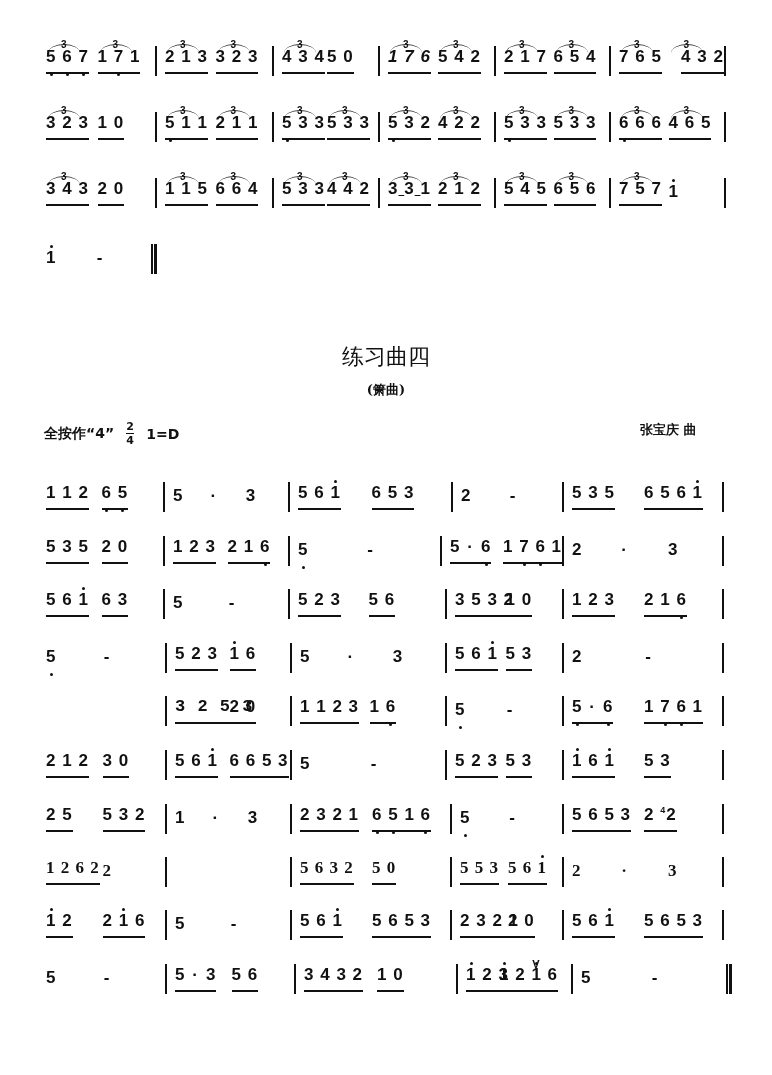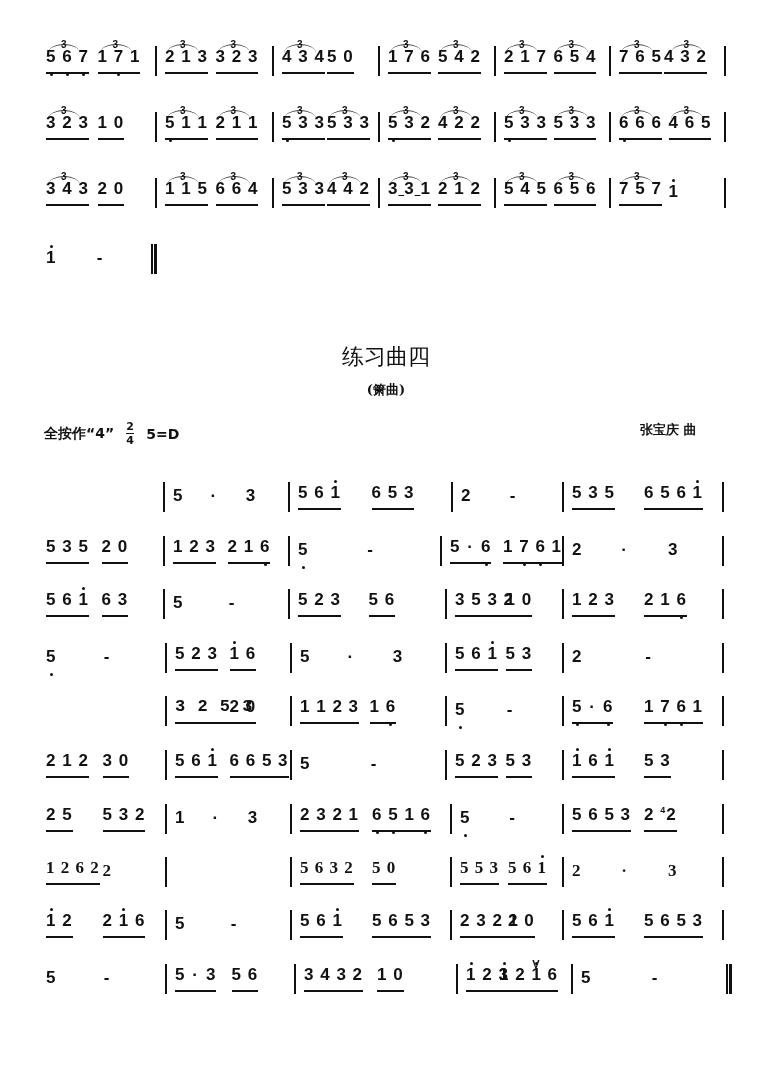--- a/index.html
+++ b/index.html
@@ -53,40 +53,40 @@
       </div>
       <div class="m" style="left: 282px; width: 90px;">
         <span class="arc" style="left: 2px; top: 2px; width: 32px;"></span>
         <span class="trip" style="left: 15px; top: -2px;">3</span>
         <span class="g u1" style="left: 0px;"><span class="n">4</span> <span class="n">3</span> <span class="n">4</span> </span>
         <span class="g u1" style="left: 45px;"><span class="n">5</span> <span class="n">0</span> </span>
       </div>
       <div class="m" style="left: 388px; width: 100px;">
         <span class="arc" style="left: 2px; top: 2px; width: 32px;"></span>
         <span class="trip" style="left: 15px; top: -2px;">3</span>
-        <span class="g u1" style="left: 0px;"><span class="n">1</span> <span class="n">7</span> <span class="n">6</span> </span>
+        <span class="g u1" style="left: 0px; font-style: italic;"><span class="n">1</span> <span class="n">7</span> <span class="n">6</span> </span>
         <span class="arc" style="left: 52px; top: 2px; width: 32px;"></span>
         <span class="trip" style="left: 65px; top: -2px;">3</span>
         <span class="g u1" style="left: 50px;"><span class="n">5</span> <span class="n">4</span> <span class="n">2</span> </span>
       </div>
       <div class="m" style="left: 504px; width: 99px;">
         <span class="arc" style="left: 2px; top: 2px; width: 32px;"></span>
         <span class="trip" style="left: 15px; top: -2px;">3</span>
         <span class="g u1" style="left: 0px;"><span class="n">2</span> <span class="n">1</span> <span class="n">7</span> </span>
         <span class="arc" style="left: 51.5px; top: 2px; width: 32px;"></span>
         <span class="trip" style="left: 64.5px; top: -2px;">3</span>
         <span class="g u1" style="left: 49.5px;"><span class="n">6</span> <span class="n">5</span> <span class="n">4</span> </span>
       </div>
       <div class="m" style="left: 619px; width: 99px;">
         <span class="arc" style="left: 2px; top: 2px; width: 32px;"></span>
         <span class="trip" style="left: 15px; top: -2px;">3</span>
         <span class="g u1" style="left: 0px;"><span class="n">7</span> <span class="n">6</span> <span class="n">5</span> </span>
         <span class="arc" style="left: 51.5px; top: 2px; width: 32px;"></span>
         <span class="trip" style="left: 64.5px; top: -2px;">3</span>
-        <span class="g u1" style="left: 45px;"><span class="n">4</span> <span class="n">3</span> <span class="n">2</span> </span>
+        <span class="g u1" style="left: 62px;"><span class="n">4</span> <span class="n">3</span> <span class="n">2</span> </span>
       </div>
       <div class="bar" style="left: 155px;"></div>
       <div class="bar" style="left: 272px;"></div>
       <div class="bar" style="left: 378px;"></div>
       <div class="bar" style="left: 494px;"></div>
       <div class="bar" style="left: 609px;"></div>
       <div class="bar" style="left: 724px;"></div>
     </div>
     <div class="row" style="top: 108px;">
       <div class="m" style="left: 46px; width: 103px;">
@@ -205,26 +205,30 @@
 
 <div class="title">练习曲四</div>
 <div class="subtitle">(箫曲)</div>
 <div class="meta-left">
   <span>全按作“4”</span>
   <span class="frac">
     <span>2</span>
     <span class="line"></span>
     <span>4</span>
   </span>
-  <span>5=D</span>
+  <span>1=D</span>
 </div>
 <div class="meta-right">张宝庆 曲</div>
 
 <div id="part2">
     <div class="row" style="top: 478px;">
+      <div class="m" style="left: 46px; width: 111px;">
+        <span class="g u1" style="left: 0px;"><span class="n">1</span> <span class="n">1</span> <span class="n">2</span> </span>
+        <span class="g u1" style="left: 55.5px;"><span class="n dotb">6</span> <span class="n dotb">5</span> </span>
+      </div>
       <div class="m" style="left: 173px; width: 109px;">
         <span class="g" style="left: 0px;"><span class="n">5</span> </span>
         <span class="g" style="left: 36.3333px;"><span class="n">·</span> </span>
         <span class="g" style="left: 72.6667px;"><span class="n">3</span> </span>
       </div>
       <div class="m" style="left: 298px; width: 147px;">
         <span class="g u1" style="left: 0px;"><span class="n">5</span> <span class="n">6</span> <span class="n dott">1</span> </span>
         <span class="g u1" style="left: 73.5px;"><span class="n">6</span> <span class="n">5</span> <span class="n">3</span> </span>
       </div>
       <div class="m" style="left: 461px; width: 95px;">

